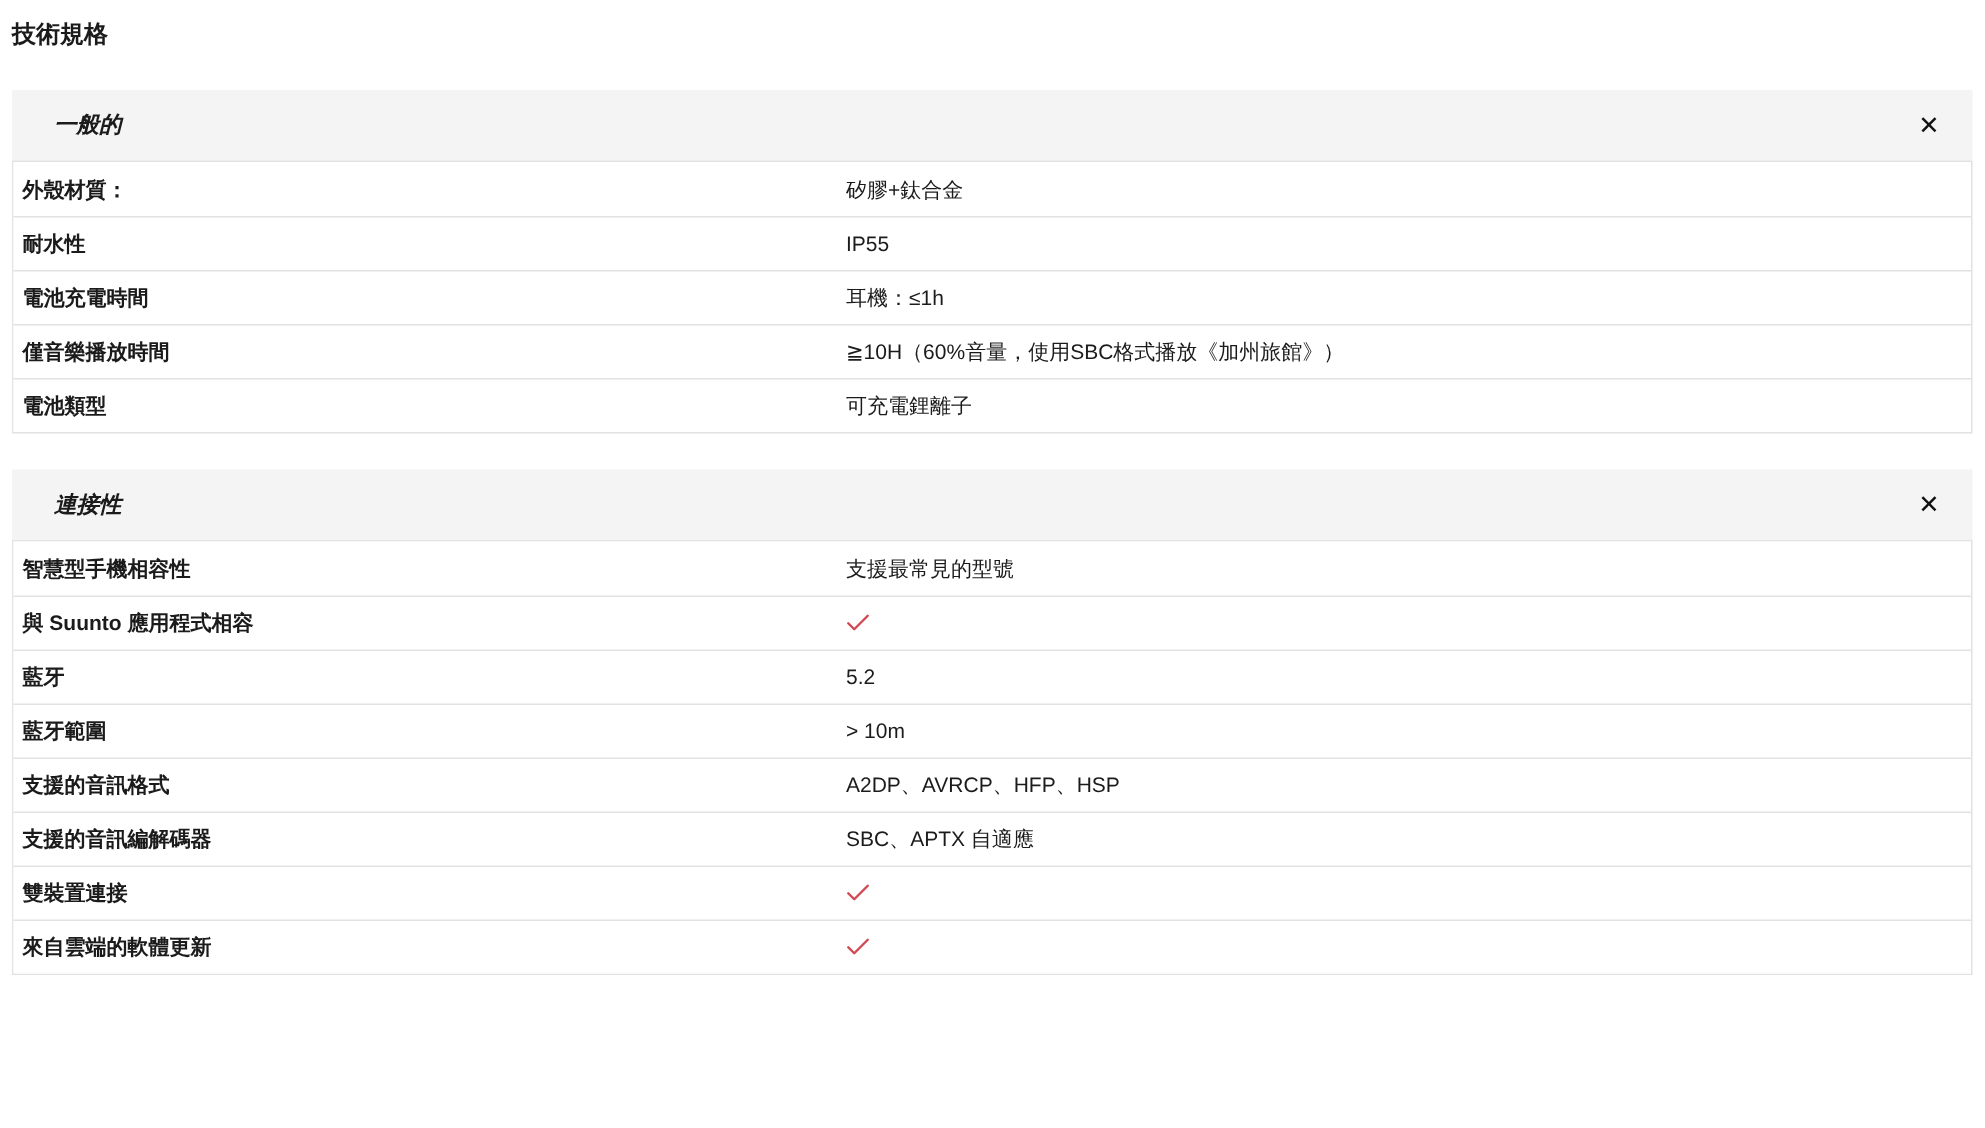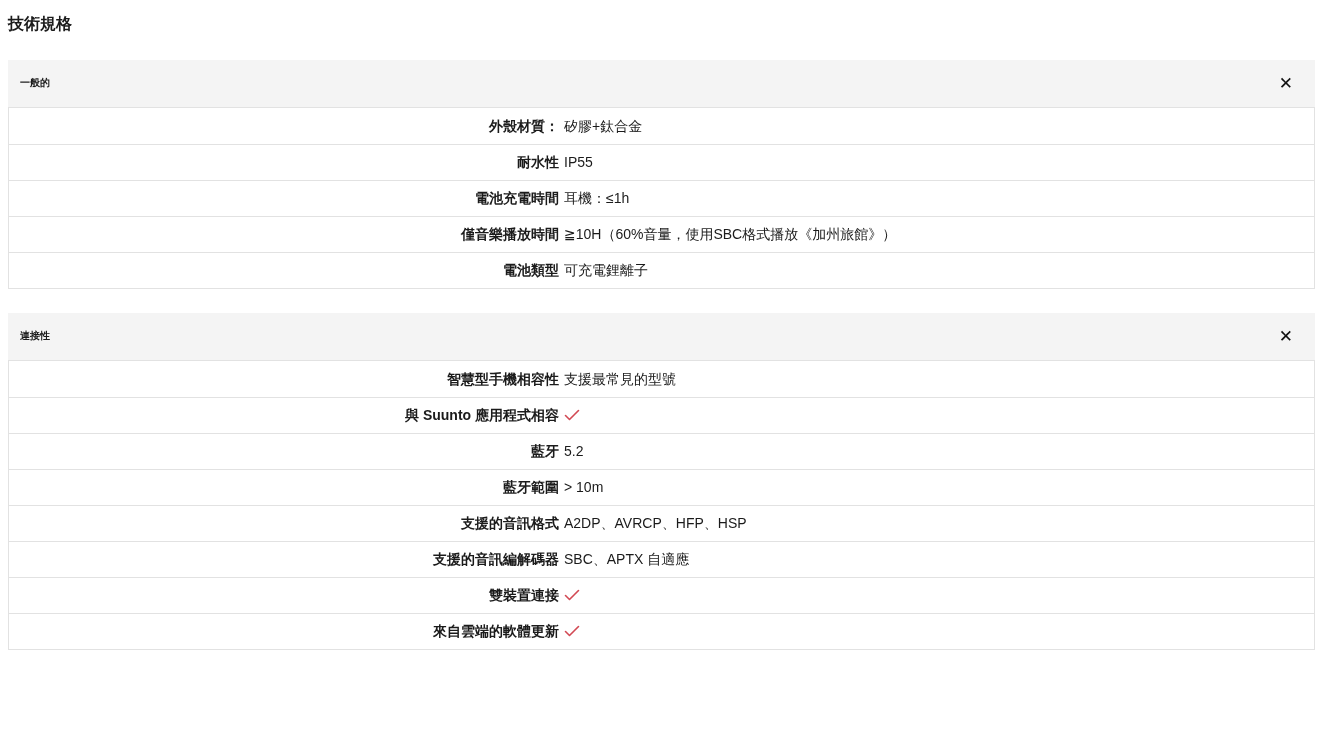--- a/index.html
+++ b/index.html
@@ -31,24 +31,25 @@
   }
   .section-header{
     background:var(--band);
     height:47px;
     display:flex;
     align-items:center;
     justify-content:space-between;
     padding:0 22px 0 12px;
   }
   .section-title{
-    font-size:10px;
+    font-size:15px;
     font-weight:700;
-    margin:0;
+    margin:16px;
     line-height:1;
+    font-style:italic;
   }
   .close-btn{
     appearance:none;
     background:none;
     border:none;
     padding:0;
     margin:0;
     font-size:17px;
     line-height:1;
     color:#111;
@@ -72,21 +73,20 @@
     font-size:14px;
     line-height:1.3;
     padding-top:2px;
     padding-bottom:2px;
   }
   .cell.label{
     width:550px;
     flex:0 0 550px;
     padding-left:6px;
     font-weight:700;
-    text-align:right;
   }
   .cell.value{
     flex:1 1 auto;
     padding-left:5px;
     display:flex;
     align-items:flex-end;
   }
   .check-icon{
     display:inline-block;
   }

